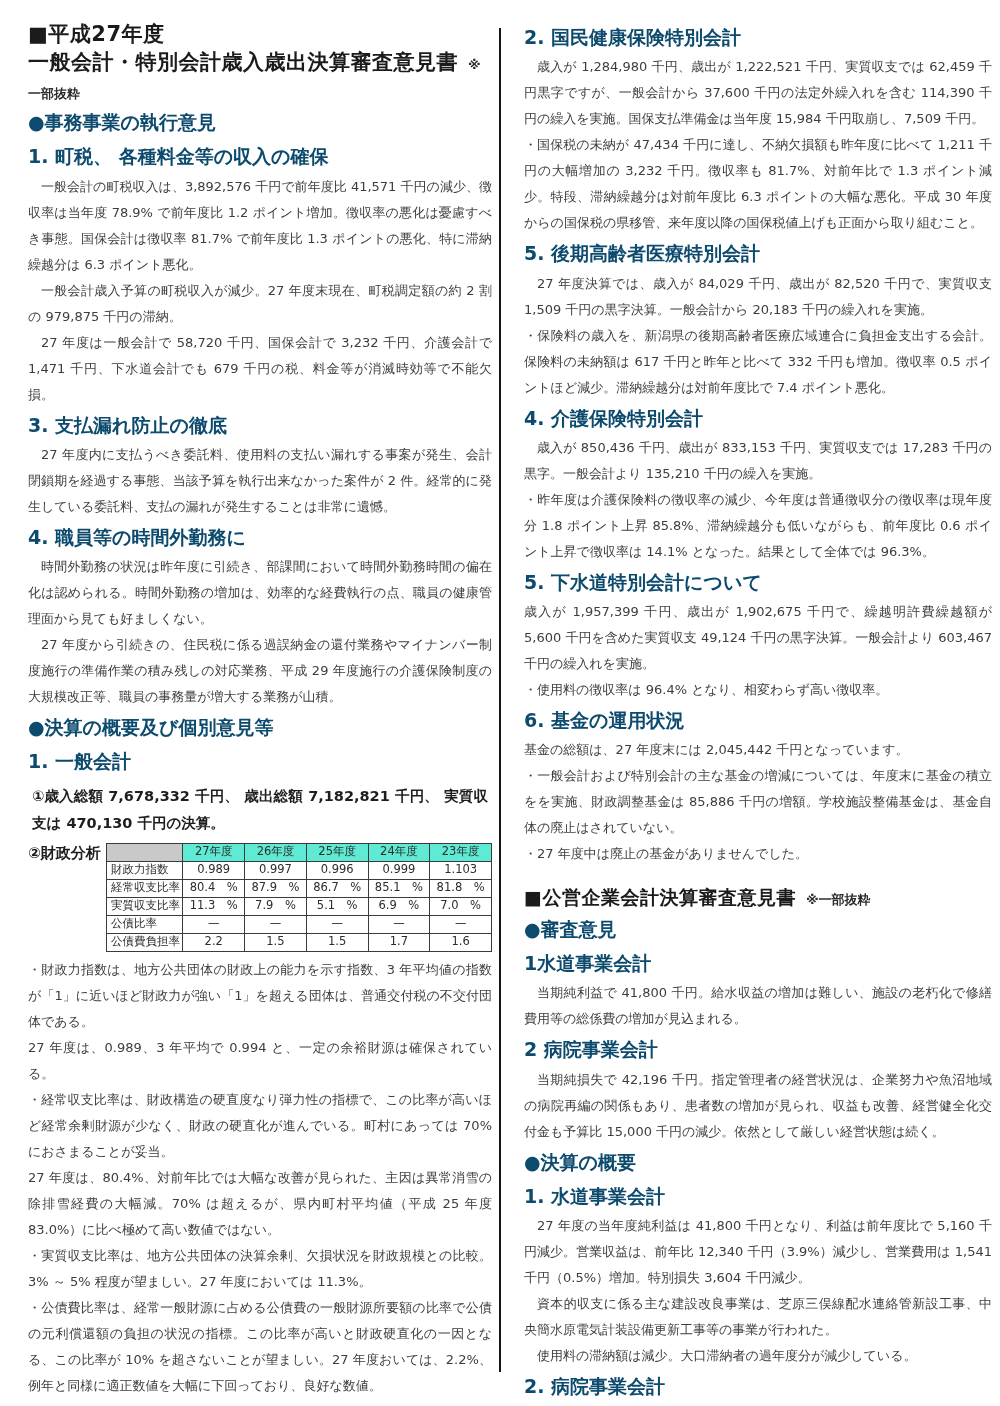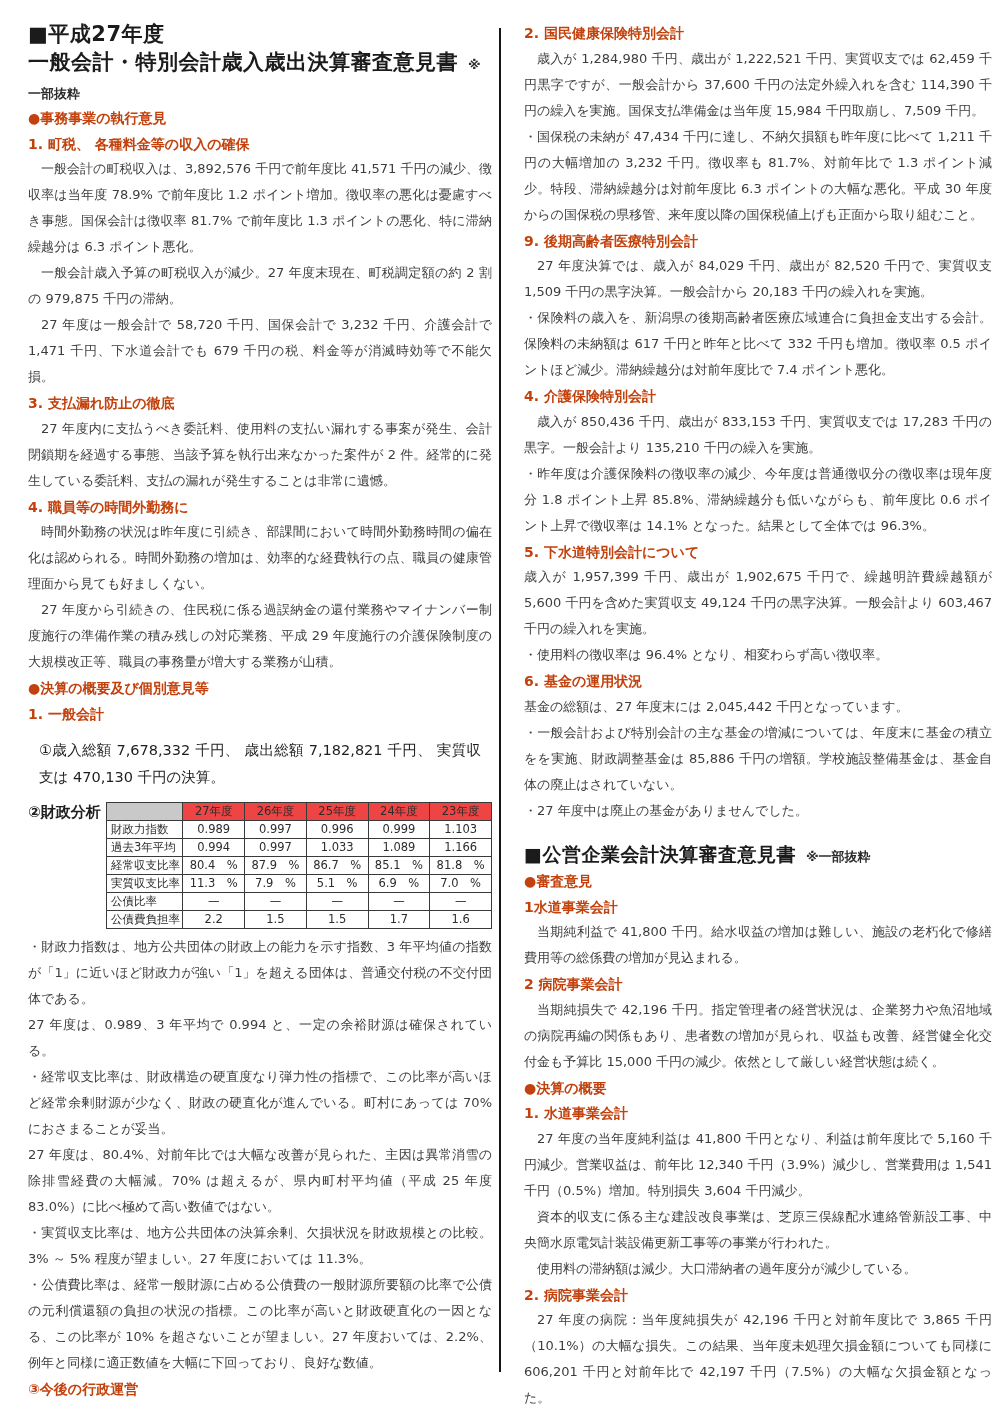--- a/index.html
+++ b/index.html
@@ -11,30 +11,30 @@
   }
   .page{position:relative;display:flex;box-sizing:border-box;padding:20px 14px 0 28px;width:1000px;height:1406px;overflow:hidden;}
   .col-l{width:464px;flex:0 0 464px;}
   .col-r{width:468px;flex:0 0 468px;margin-left:32px;}
   .divider{position:absolute;left:499px;top:28px;width:2px;height:1344px;background:#161616;}
 
   .t1{font-size:21px;font-weight:bold;color:#1b1b1b;line-height:1.35;letter-spacing:.5px;}
   .t1 .note, .t2 .note{font-size:13px;font-weight:bold;color:#2c2c2c;letter-spacing:0;margin-left:10px;}
   .t2{font-size:19px;font-weight:bold;color:#1b1b1b;line-height:1.5;margin-top:16px;letter-spacing:.5px;}
 
-  .hd{font-size:14px;font-weight:bold;color:#c2410c;line-height:1.75;margin:1px 0 0;}
+  .hd{font-size:19px;font-weight:bold;color:#0c4a6e;line-height:1.75;margin:1px 0 0;}
   .p{font-size:13px;line-height:26px;text-align:justify;margin:0;color:#3d3d3d;}
   .ind{text-indent:1em;}
-  .boldp{font-size:14.5px;font-weight:normal;color:#1e1e1e;line-height:27px;margin:11px;text-align:justify;}
+  .boldp{font-size:14.5px;font-weight:bold;color:#1e1e1e;line-height:27px;margin:4px;text-align:justify;}
 
   .fin{display:flex;margin:6px 0 5px;}
   .fin-label{font-size:15px;font-weight:bold;color:#1e1e1e;width:78px;flex:0 0 78px;padding-top:1px;}
   table.fa{border-collapse:collapse;table-layout:fixed;}
   table.fa th,table.fa td{border:1px solid #3a3a3a;height:17px;padding:0 2px;font-size:11.5px;font-weight:normal;color:#2c2c2c;text-align:center;line-height:1;}
-  table.fa th{background:#ef4444;width:61px;}
+  table.fa th{background:#5eead4;width:61px;}
   table.fa th.corner{background:#c9c9c9;width:82px;}
   table.fa td.rl{text-align:left;padding-left:4px;width:82px;}
 </style>
 </head>
 <body>
 
 <div class="page">
 
   <div class="col-l">
     <div class="t1">■平成27年度</div>
@@ -71,28 +71,20 @@
           <th>24年度</th>
           <th>23年度</th>
         </tr>
         <tr>
           <td class="rl">財政力指数</td>
           <td>0.989</td>
           <td>0.997</td>
           <td>0.996</td>
           <td>0.999</td>
           <td>1.103</td>
-        </tr>
-        <tr>
-          <td class="rl">過去3年平均</td>
-          <td>0.994</td>
-          <td>0.997</td>
-          <td>1.033</td>
-          <td>1.089</td>
-          <td>1.166</td>
         </tr>
         <tr>
           <td class="rl">経常収支比率</td>
           <td>80.4　%</td>
           <td>87.9　%</td>
           <td>86.7　%</td>
           <td>85.1　%</td>
           <td>81.8　%</td>
         </tr>
         <tr>
@@ -134,21 +126,21 @@
 
   </div>
 
   <div class="divider"></div>
 
   <div class="col-r">
     <div class="hd">2. 国民健康保険特別会計</div>
     <p class="p ind">歳入が 1,284,980 千円、歳出が 1,222,521 千円、実質収支では 62,459 千円黒字ですが、一般会計から 37,600 千円の法定外繰入れを含む 114,390 千円の繰入を実施。国保支払準備金は当年度 15,984 千円取崩し、7,509 千円。</p>
     <p class="p">・国保税の未納が 47,434 千円に達し、不納欠損額も昨年度に比べて 1,211 千円の大幅増加の 3,232 千円。徴収率も 81.7%、対前年比で 1.3 ポイント減少。特段、滞納繰越分は対前年度比 6.3 ポイントの大幅な悪化。平成 30 年度からの国保税の県移管、来年度以降の国保税値上げも正面から取り組むこと。</p>
 
-    <div class="hd">9. 後期高齢者医療特別会計</div>
+    <div class="hd">5. 後期高齢者医療特別会計</div>
     <p class="p ind">27 年度決算では、歳入が 84,029 千円、歳出が 82,520 千円で、実質収支 1,509 千円の黒字決算。一般会計から 20,183 千円の繰入れを実施。</p>
     <p class="p">・保険料の歳入を、新潟県の後期高齢者医療広域連合に負担金支出する会計。保険料の未納額は 617 千円と昨年と比べて 332 千円も増加。徴収率 0.5 ポイントほど減少。滞納繰越分は対前年度比で 7.4 ポイント悪化。</p>
 
     <div class="hd">4. 介護保険特別会計</div>
     <p class="p ind">歳入が 850,436 千円、歳出が 833,153 千円、実質収支では 17,283 千円の黒字。一般会計より 135,210 千円の繰入を実施。</p>
     <p class="p">・昨年度は介護保険料の徴収率の減少、今年度は普通徴収分の徴収率は現年度分 1.8 ポイント上昇 85.8%、滞納繰越分も低いながらも、前年度比 0.6 ポイント上昇で徴収率は 14.1% となった。結果として全体では 96.3%。</p>
 
     <div class="hd">5. 下水道特別会計について</div>
     <p class="p">歳入が 1,957,399 千円、歳出が 1,902,675 千円で、繰越明許費繰越額が 5,600 千円を含めた実質収支 49,124 千円の黒字決算。一般会計より 603,467 千円の繰入れを実施。</p>
     <p class="p">・使用料の徴収率は 96.4% となり、相変わらず高い徴収率。</p>

